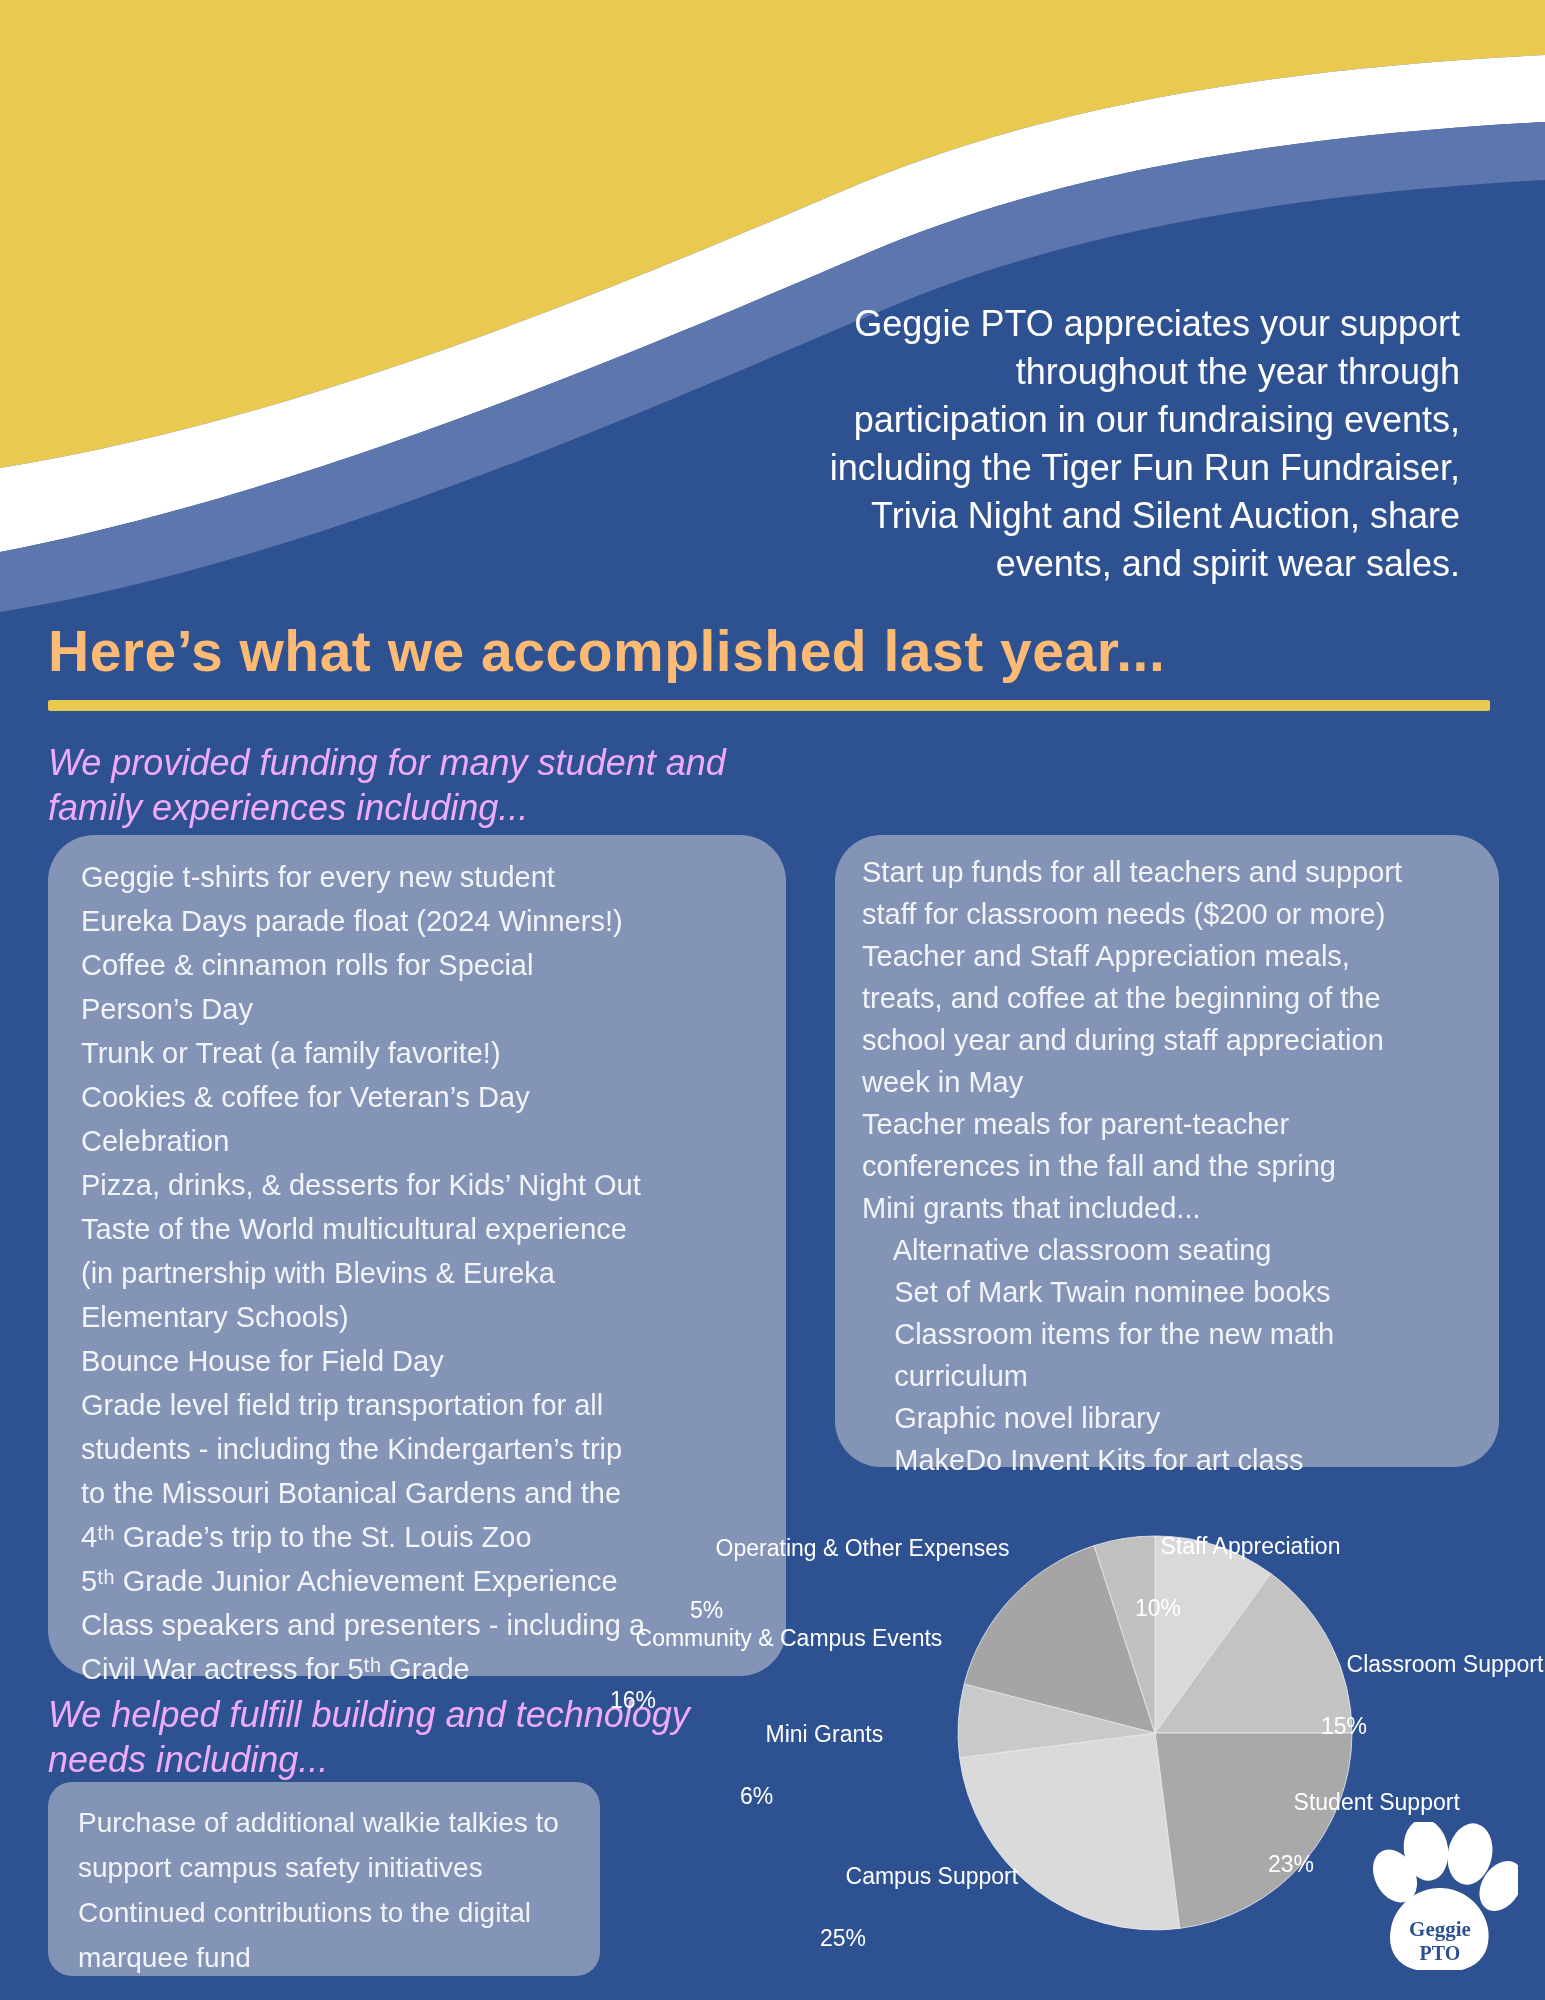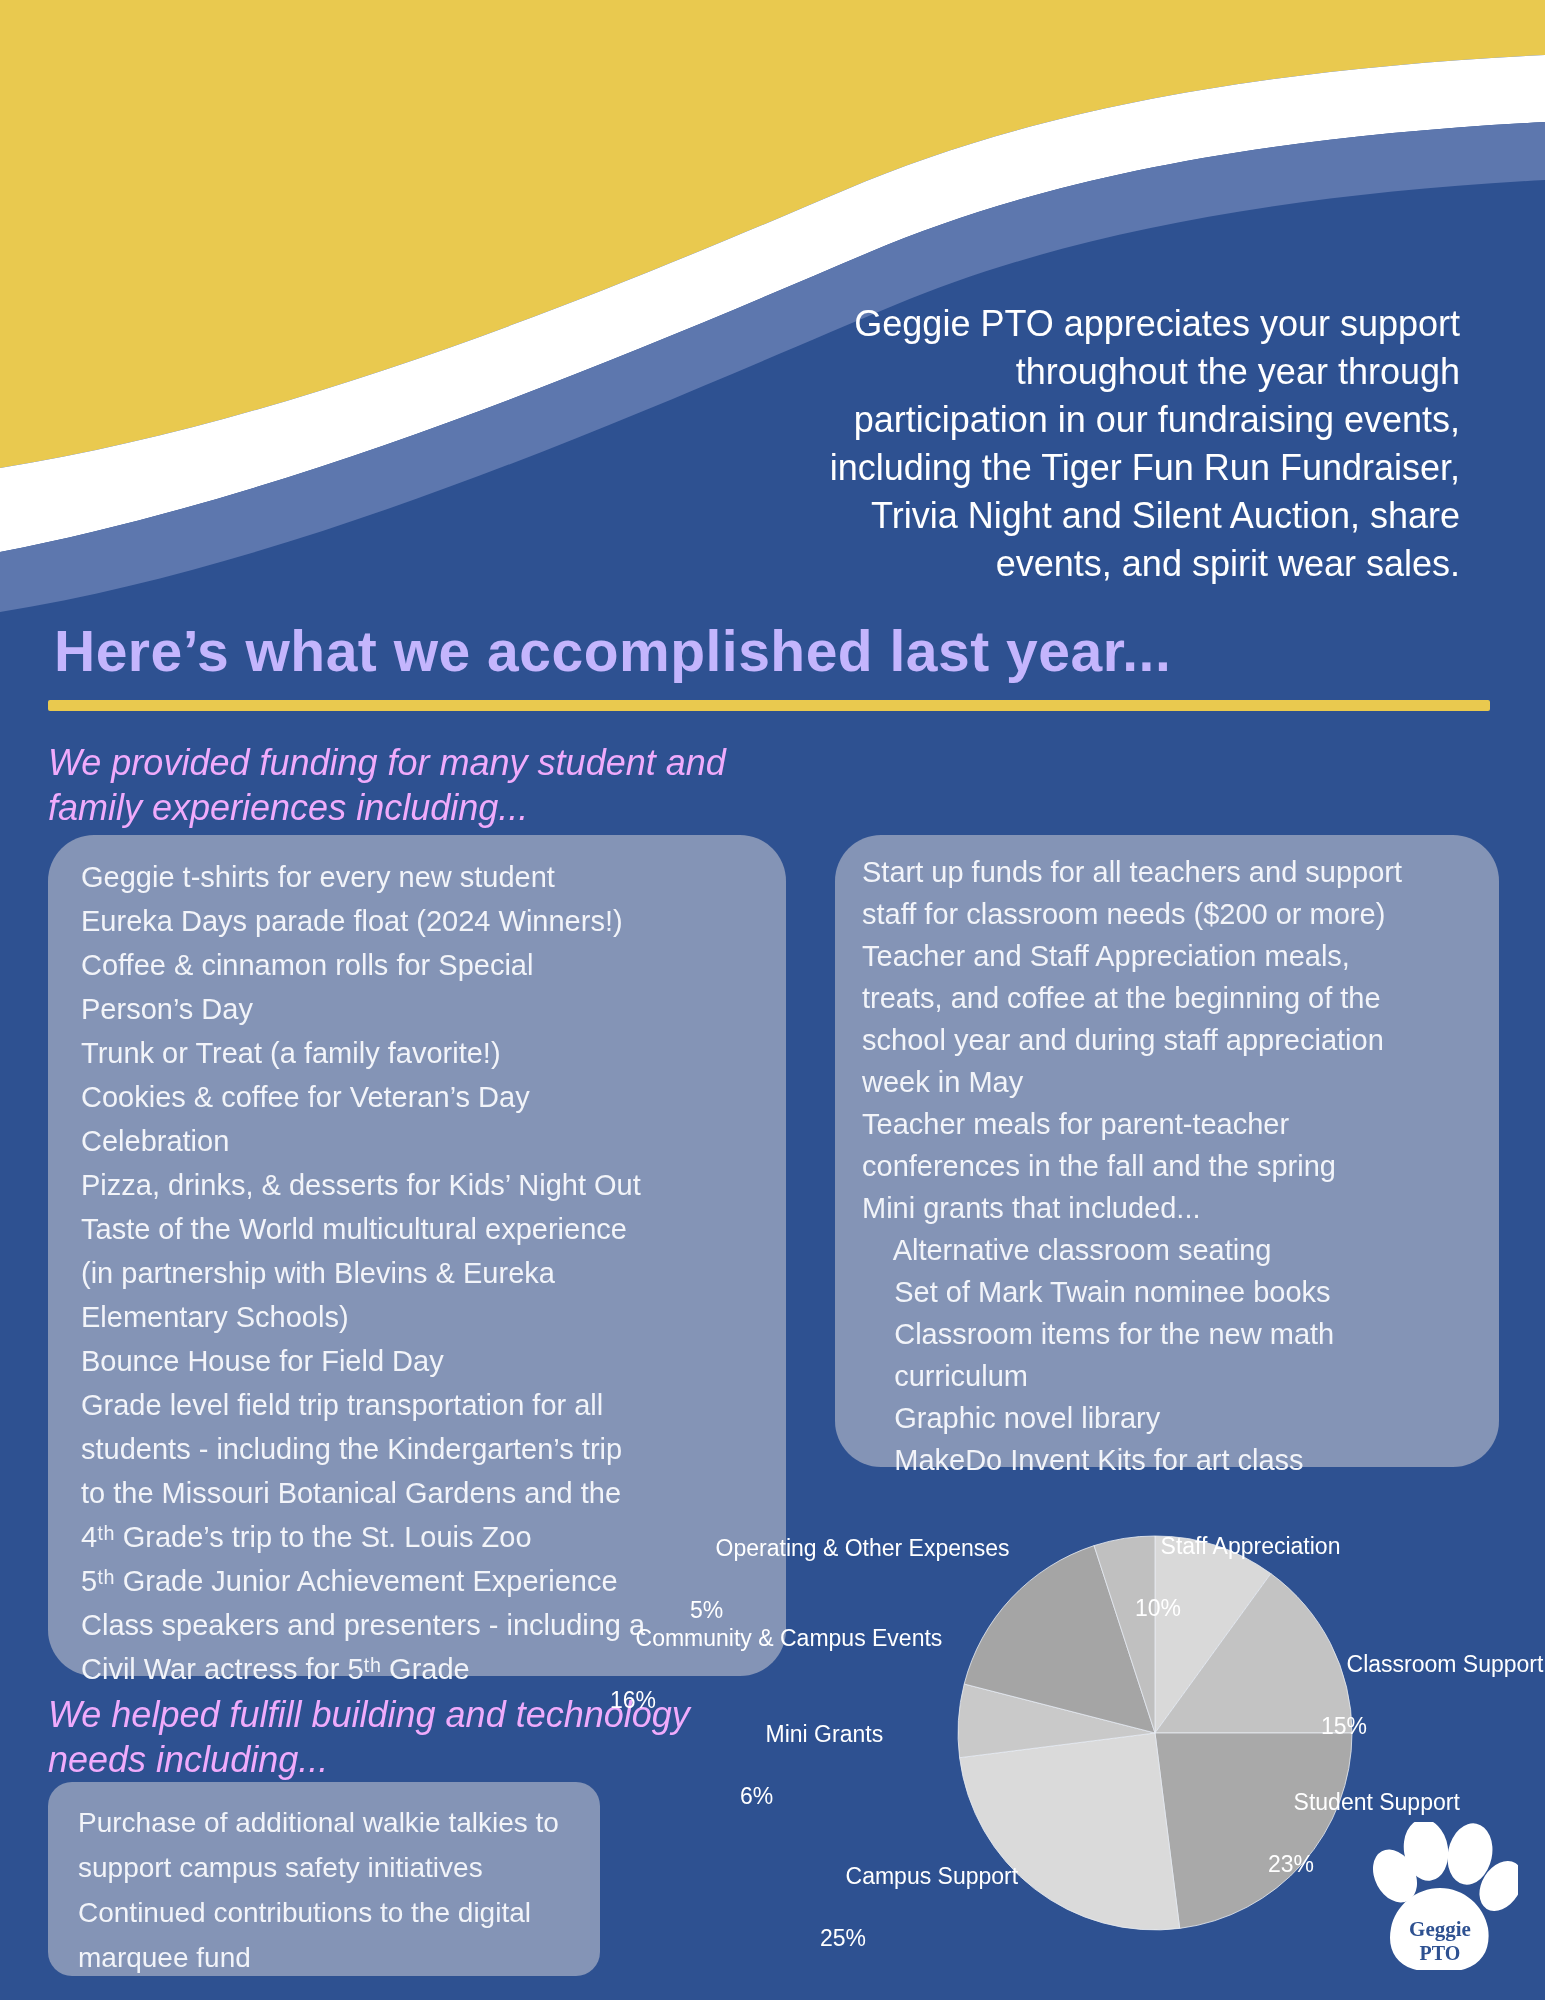--- a/index.html
+++ b/index.html
@@ -18,22 +18,22 @@
     font-size:56px; line-height:102px; font-weight:bold;
     letter-spacing:.5px; color:#2d5497; white-space:pre;
   }
   
   .intro-par{
     left:560px; top:300px; width:900px;
     font-size:36px; line-height:48px; color:#ffffff;
     text-align:right; white-space:pre;
   }
   .section-heading{
-    left:54px; top:618px;
-    font-size:57px; font-weight:bold; color:#c4b5fd; letter-spacing:.5px;
+    left:48px; top:618px;
+    font-size:57px; font-weight:bold; color:#fdba74; letter-spacing:.5px;
   }
   .heading-rule{
     left:48px; top:700px; width:1442px; height:11px;
     background:#e9c94f; border-radius:2px;
   }
   .col-intro{
     font-size:36px; line-height:45px; font-style:italic; color:#f0abfc;
     white-space:pre;
   }
   #intro-students{left:48px; top:740px;}

